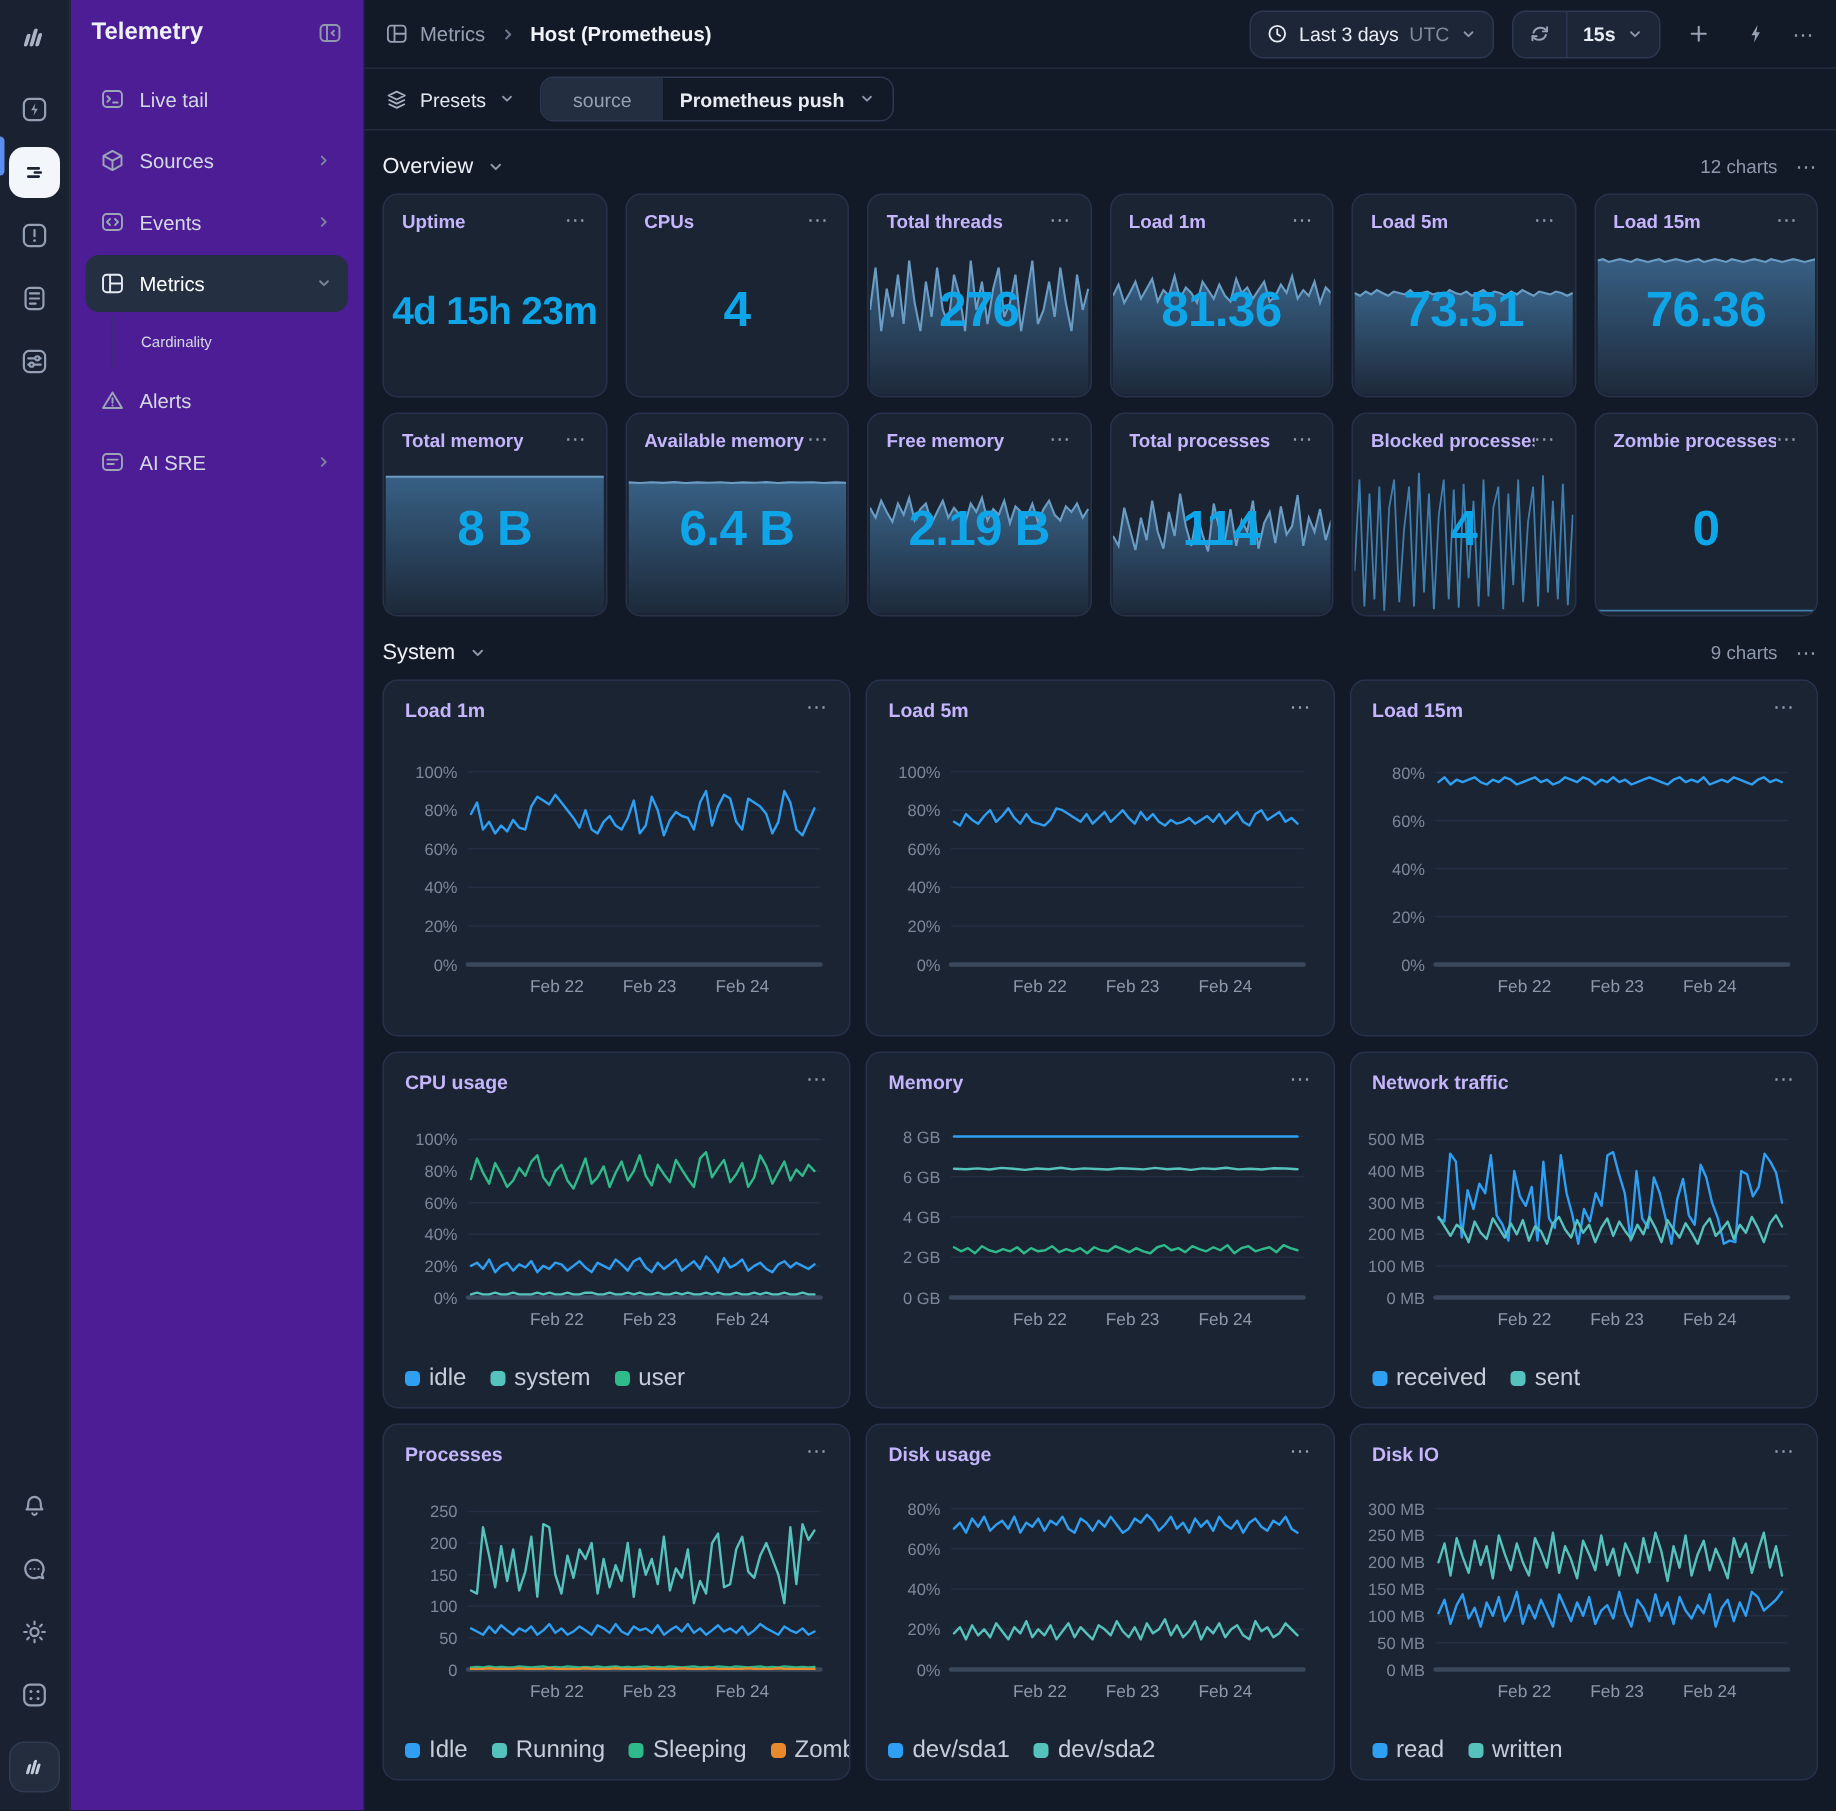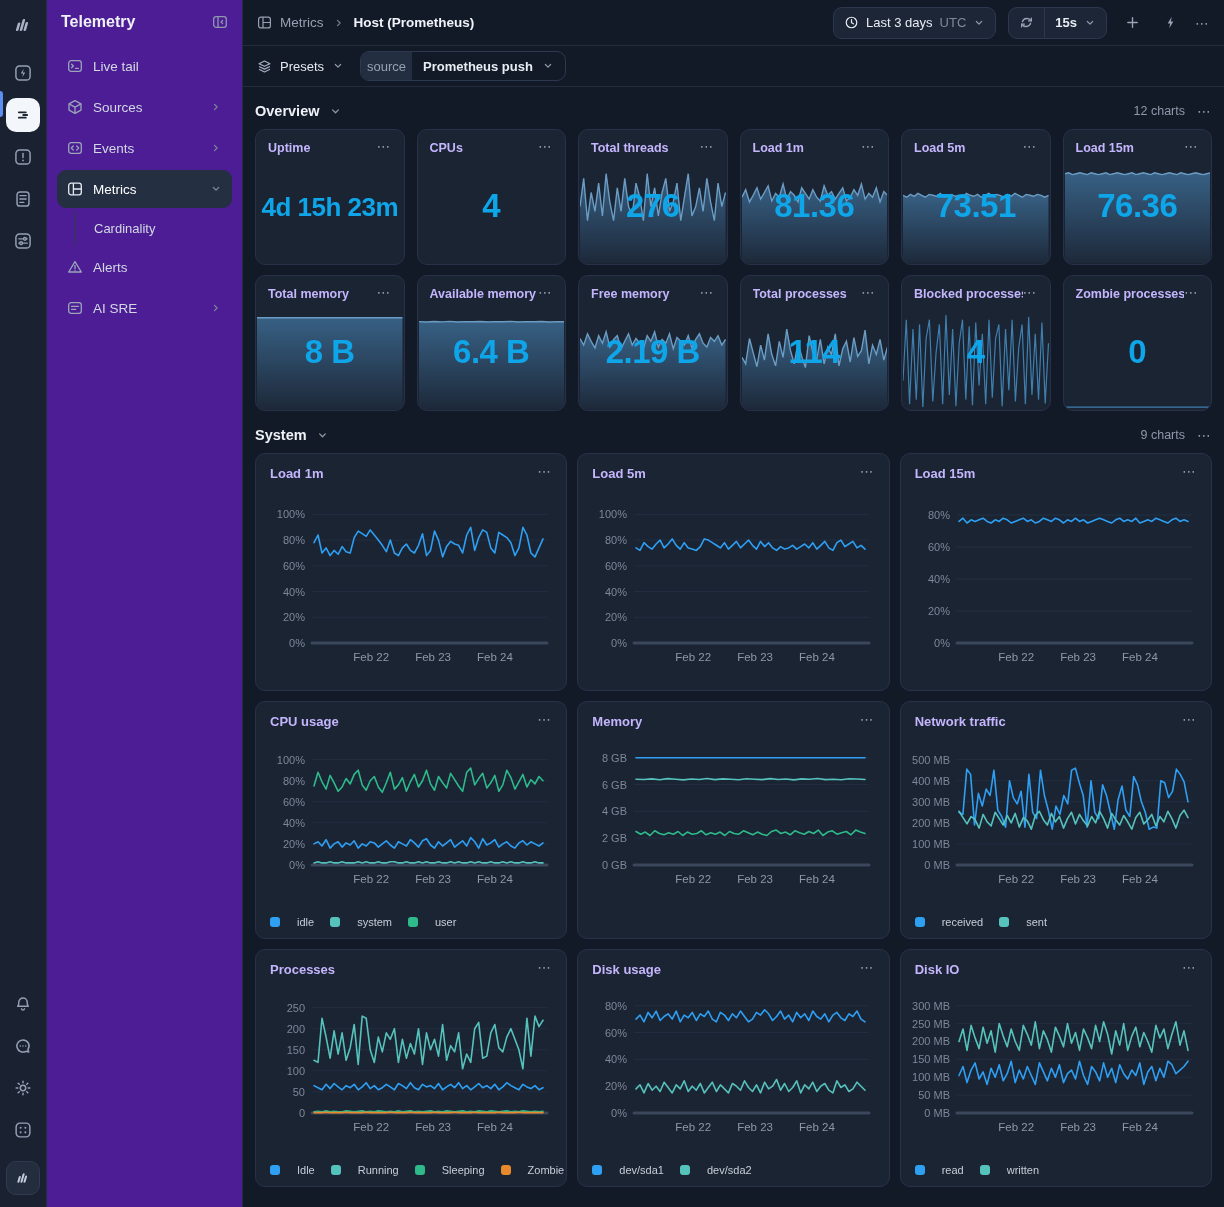--- a/index.html
+++ b/index.html
@@ -22,21 +22,21 @@
   .side-head{display:flex;justify-content:space-between;align-items:center;padding:0 4px 16px}
   .side-title{font-size:16px;font-weight:700;color:#eef1f6}
   .collapse-btn{color:#8e99ad;cursor:pointer}
   .side-item{display:flex;align-items:center;gap:10px;height:38px;padding:0 10px;border-radius:9px;color:#d3d9e3;font-size:13.5px;margin-bottom:3px;cursor:pointer}
   .side-item .s-ic{color:#9aa5b8;display:flex}
   .side-item.active{background:#252f42;color:#fff}
   .side-item.active .s-ic{color:#e6ebf3}
   .side-item .lbl{flex:1}
   .side-item .chev{color:#7e8899;display:flex}
   .sub-wrap{margin:0 0 3px 17px;border-left:1px solid #2c3850}
-  .side-sub{height:34px;display:flex;align-items:center;padding-left:19px;color:#d3d9e3;font-size:13px;cursor:pointer}
+  .side-sub{height:34px;display:flex;align-items:center;padding-left:19px;color:#d3d9e3;font-size:10px;cursor:pointer}
 
   
   .content{flex:1;display:flex;flex-direction:column;background:#131a27;min-width:0}
   .topbar{height:46px;display:flex;align-items:center;justify-content:space-between;padding:0 14px;border-bottom:1px solid #222c3d;flex-shrink:0}
   .crumb{display:flex;align-items:center;gap:9px;font-size:13.5px}
   .crumb-sec{color:#95a0b2;display:flex;gap:8px;align-items:center}
   .crumb-sep{color:#6f7a8c;display:flex}
   .crumb-page{color:#f0f3f8;font-weight:600}
   .tb-right{display:flex;align-items:center;gap:12px}
   .tb-group{display:flex;align-items:center;height:32px;background:#1c2636;border:1px solid #2c3850;border-radius:9px;padding:0 10px;gap:7px;font-size:13px;color:#e8ecf3;cursor:pointer}
@@ -44,45 +44,45 @@
   .tb-group .chev{color:#8e99ab;display:flex}
   .tb-div{width:1px;align-self:stretch;background:#2c3850;margin:0 3px}
   .icon-btn{color:#97a2b5;display:flex;align-items:center;justify-content:center;width:26px;height:26px;cursor:pointer}
   .ellipsis{color:#8e99ab;font-size:14px;letter-spacing:1px;cursor:pointer;line-height:10px}
 
   .toolbar{height:41px;display:flex;align-items:center;gap:16px;padding:0 14px;border-bottom:1px solid #222c3d;flex-shrink:0}
   .presets{display:flex;align-items:center;gap:8px;color:#e4e9f1;font-size:13px;font-weight:400;cursor:pointer}
   .presets .s-ic{color:#a6b0c1;display:flex}
   .presets .chev{color:#8e99ab;display:flex}
   .src-pill{display:flex;align-items:stretch;height:30px;border:1px solid #2c3850;border-radius:9px;overflow:hidden;font-size:13px;cursor:pointer}
-  .src-key{background:#232e41;color:#96a1b3;padding:0 6px;display:flex;align-items:center}
+  .src-key{background:#232e41;color:#96a1b3;padding:0 21px;display:flex;align-items:center}
   .src-val{display:flex;align-items:center;gap:9px;padding:0 11px;color:#e8ecf3;font-weight:600}
   .src-val .chev{color:#8e99ab;display:flex}
 
   .scroll{flex:1;padding:6px 12px 12px;overflow:hidden}
   .sec-head{display:flex;align-items:center;justify-content:space-between;height:36px}
-  .sec-left{display:flex;align-items:center;gap:9px;color:#eef1f6;font-weight:700;font-size:14.5px;cursor:pointer}
+  .sec-left{display:flex;align-items:center;gap:9px;color:#eef1f6;font-weight:400;font-size:14.5px;cursor:pointer}
   .sec-left .chev{color:#8e99ab;display:flex}
   .sec-right{display:flex;align-items:center;gap:12px;color:#8e99ab;font-size:12.5px}
 
   .ov-grid{display:grid;grid-template-columns:repeat(6,1fr);gap:10px 12px;margin-bottom:6px}
   .stat-card{position:relative;height:136px;background:#1b2433;border:1px solid #27324a;border-radius:10px;overflow:hidden;cursor:pointer}
   .card-head{display:flex;justify-content:space-between;align-items:flex-start;padding:11px 12px 0;position:relative;z-index:2}
   .card-title{font-size:12.5px;font-weight:600;color:#c4b5fd;white-space:nowrap;overflow:hidden}
   .spark{position:absolute;left:1px;right:1px;bottom:1px;width:calc(100% - 2px);height:94px;z-index:0}
   .stat-value{position:absolute;left:0;right:0;top:57px;text-align:center;font-weight:700;color:#0ea5e9;z-index:1;font-size:33px;letter-spacing:-.5px;white-space:nowrap}
   .stat-value.small{font-size:26px;top:62px}
 
   .sys-grid{display:grid;grid-template-columns:repeat(3,1fr);gap:10px}
   .chart-card{height:238px;background:#1b2433;border:1px solid #27324a;border-radius:10px;display:flex;flex-direction:column;overflow:hidden}
   .chart-card .card-head{padding:12px 14px 0}
   .chart-card .card-title{font-size:13px}
   .chart-body{padding:4px 6px 0;flex:1}
   .legend{display:flex;gap:16px;padding:2px 14px 10px;align-items:center}
-  .lg-item{display:flex;align-items:center;gap:17px;font-size:11px;color:#c6cdd9;cursor:pointer}
+  .lg-item{display:flex;align-items:center;gap:6px;font-size:16px;color:#c6cdd9;cursor:pointer}
   .lg-sw{width:10px;height:10px;border-radius:3px}
   .hidden-defs{position:absolute;width:0;height:0}
 </style>
 </head>
 <body>
 
 <svg class="hidden-defs" aria-hidden="true">
   <defs>
     <linearGradient id="gfill" x1="0" y1="0" x2="0" y2="1">
       <stop offset="0" stop-color="#4a88ba" stop-opacity="0.6"></stop>

